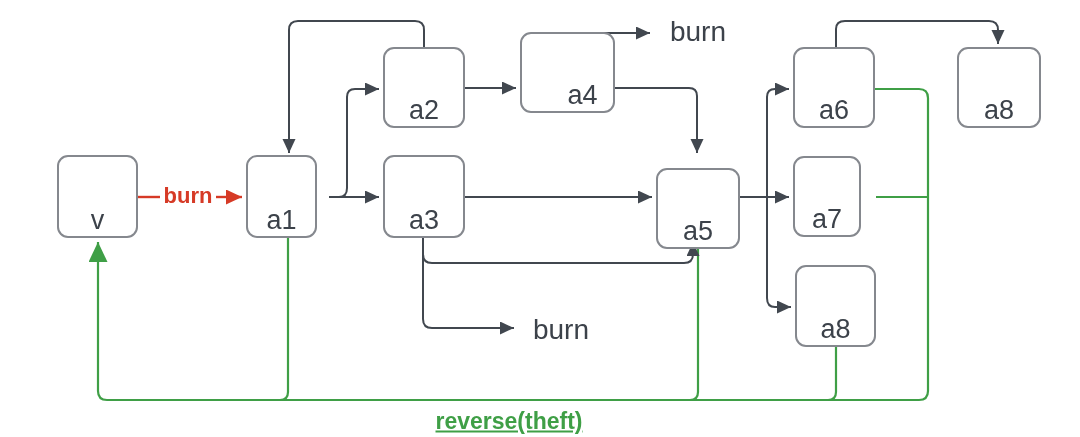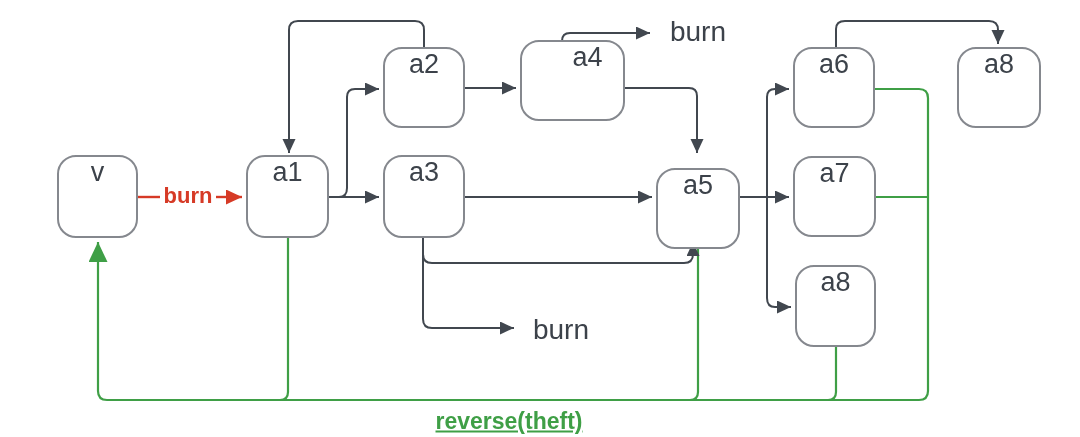--- a/index.html
+++ b/index.html
@@ -20,23 +20,23 @@
   .edge-red   { stroke: var(--red);  stroke-width: 2.4; fill: none; }
   .edge-green { stroke: var(--green); stroke-width: 2.2; fill: none; }
   .head-dark  { fill: var(--edge); }
   .head-red   { fill: var(--red); }
   .head-green { fill: var(--green); }
   .node {
     position: absolute;
     box-sizing: border-box;
     background: var(--node-fill);
     border: 2px solid var(--node-border);
-    border-radius: 19px;
+    border-radius: 11px;
     display: flex;
-    align-items: flex-start;
+    align-items: flex-end;
     justify-content: center;
     font-size: 27px;
     color: var(--node-text);
   }
   .edge-label {
     position: absolute;
     transform: translate(-50%, -50%);
     white-space: nowrap;
     line-height: 1;
   }
@@ -95,39 +95,39 @@
     <path class="edge-dark" d="M767,197 V298 Q767,307 775,307 H791" marker-end="url(#m-dark)"></path>
     <path class="edge-dark" d="M836,47 V29 Q836,21 845,21 H989 Q998,21 998,30 V44" marker-end="url(#m-dark)"></path>
 
     <path class="edge-red" d="M138,197 H160"></path>
     <path class="edge-red" d="M216,197 H242" marker-end="url(#m-red)"></path>
   </svg>
 
   <div class="node" style="left:57px;  top:155px; width:81px; height:83px;">
       <span>v</span>
     </div>
-  <div class="node" style="left:246px; top:155px; width:83px; height:83px;">
+  <div class="node" style="left:246px; top:155px; width:71px; height:83px;">
       <span>a1</span>
     </div>
   <div class="node" style="left:383px; top:47px;  width:82px; height:81px;">
       <span>a2</span>
     </div>
   <div class="node" style="left:383px; top:155px; width:82px; height:83px;">
       <span>a3</span>
     </div>
-  <div class="node" style="left:520px; top:40px;  width:105px; height:81px;padding-left:30px;">
+  <div class="node" style="left:520px; top:32px;  width:95px; height:81px;padding-left:30px;">
       <span>a4</span>
     </div>
   <div class="node" style="left:656px; top:168px; width:84px; height:81px;">
       <span>a5</span>
     </div>
   <div class="node" style="left:793px; top:47px;  width:82px; height:81px;">
       <span>a6</span>
     </div>
-  <div class="node" style="left:793px; top:156px; width:83px; height:81px;">
+  <div class="node" style="left:793px; top:156px; width:68px; height:81px;">
       <span>a7</span>
     </div>
   <div class="node" style="left:957px; top:47px;  width:84px; height:81px;">
       <span>a8</span>
     </div>
   <div class="node" style="left:795px; top:265px; width:81px; height:82px;">
       <span>a8</span>
     </div>
 
   <span class="edge-label lbl-theft" style="left:188px; top:196px;">burn</span>

